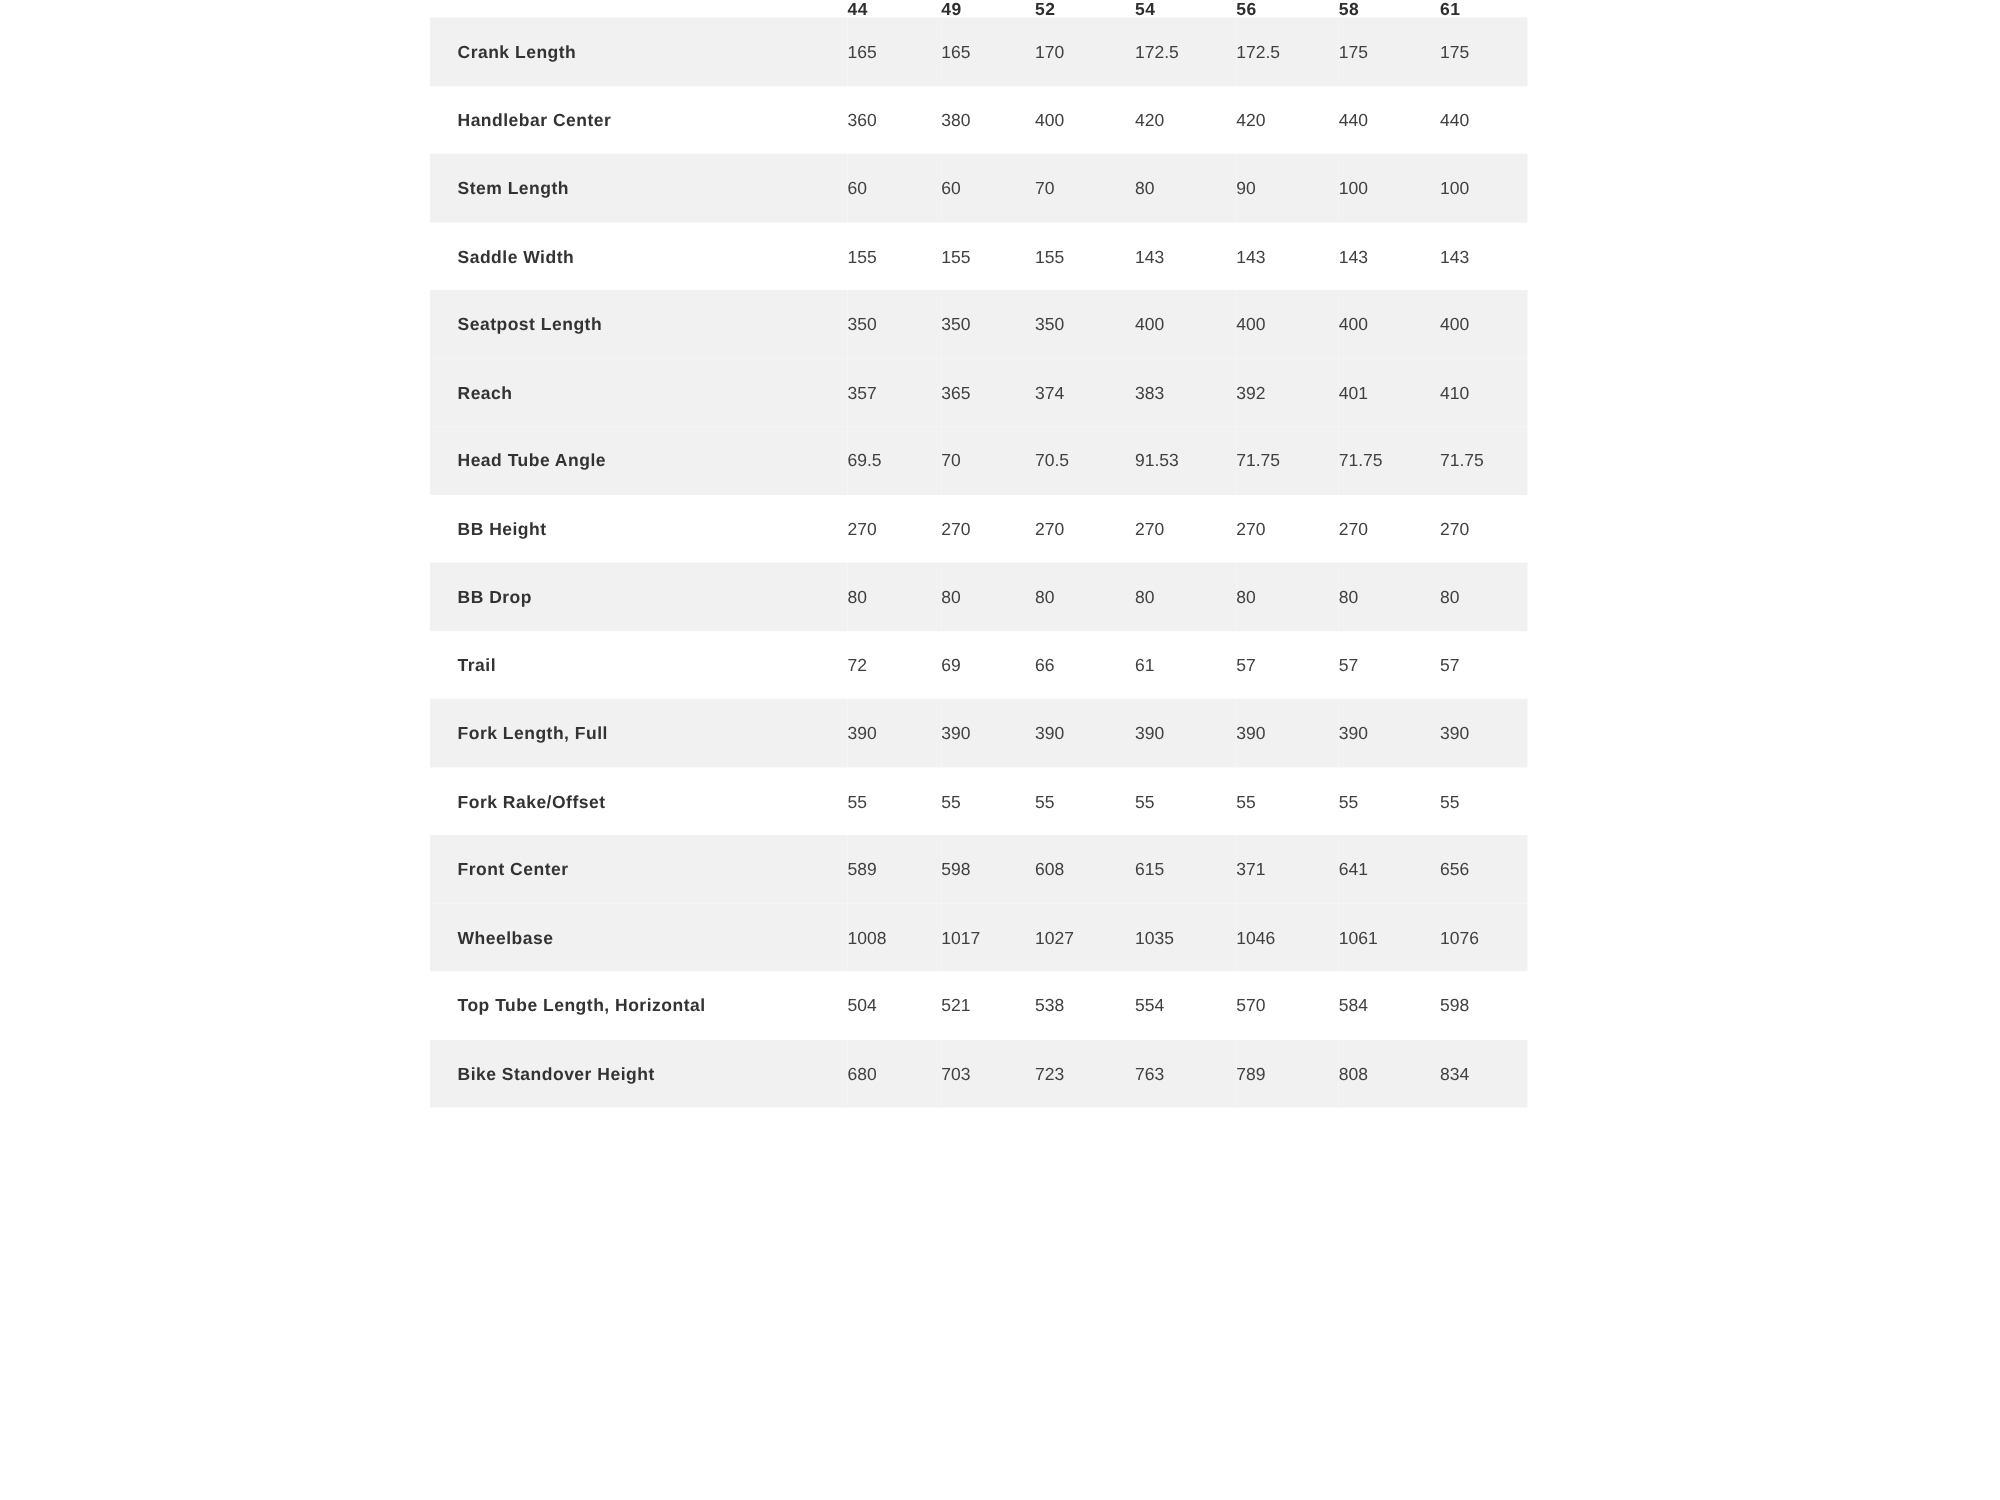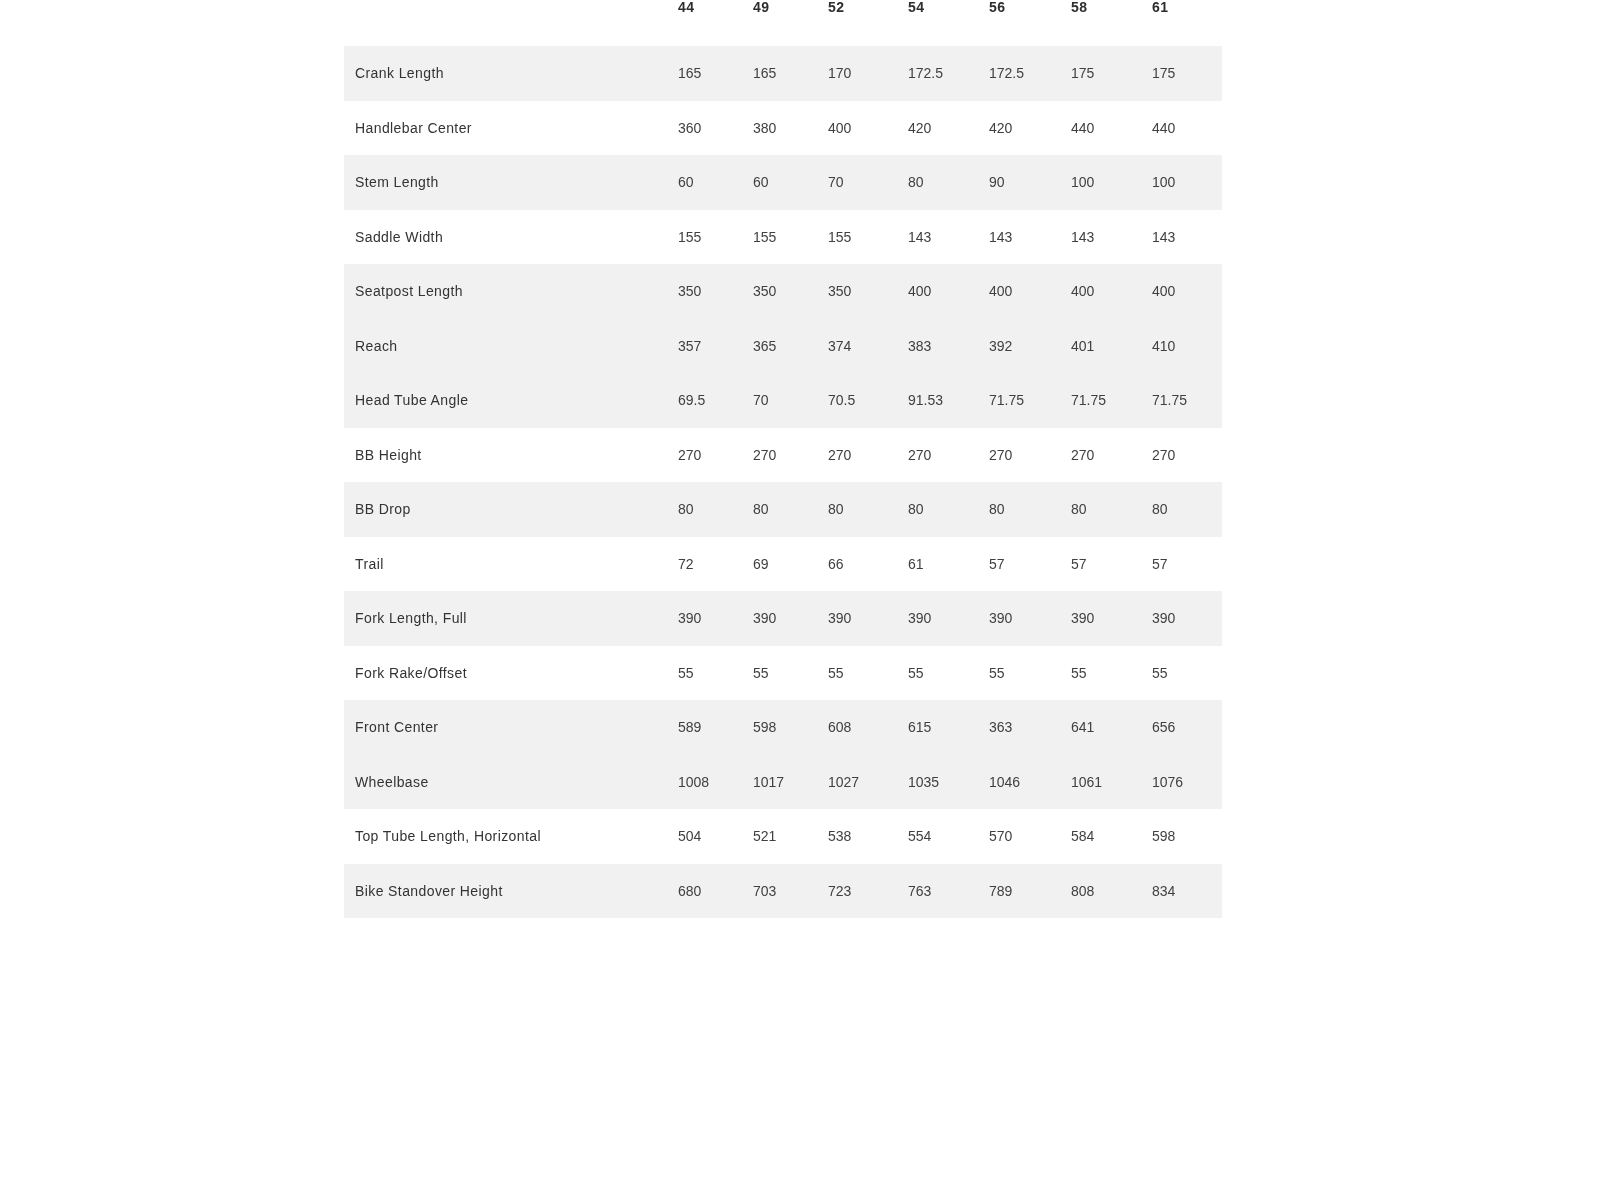--- a/index.html
+++ b/index.html
@@ -12,44 +12,44 @@
   }
   .geo-table {
     position: absolute;
     left: 344px;
     top: 0;
     width: 878px;
     border-collapse: collapse;
     table-layout: fixed;
   }
   .geo-table thead th {
-    height: 46px;
+    height: 14px;
     padding: 0;
     font-size: 14px;
     font-weight: bold;
     color: #2e2e2e;
     letter-spacing: 0.5px;
     text-align: left;
     vertical-align: top;
     line-height: 14px;
   }
   .geo-table tbody td {
     height: 54.5px;
     padding: 0;
     font-size: 14px;
     color: var(--value-text, #404040);
     text-align: left;
     vertical-align: middle;
     white-space: nowrap;
   }
   .geo-table tbody td.label {
-    font-weight: normal;
+    font-weight: bold;
     color: var(--label-text, #333333);
     letter-spacing: 0.4px;
-    padding-left: 11px;
+    padding-left: 22px;
   }
   .geo-table tbody tr.stripe {
     background: var(--stripe, #f1f1f2);
   }
 </style>
 </head>
 <body style="background: rgb(255, 255, 255);">
 
 <table class="geo-table">
   <colgroup>
@@ -194,21 +194,21 @@
         <td>55</td>
         <td>55</td>
         <td>55</td>
       </tr>
       <tr class="stripe">
         <td class="label">Front Center</td>
         <td>589</td>
         <td>598</td>
         <td>608</td>
         <td>615</td>
-        <td>363</td>
+        <td>371</td>
         <td>641</td>
         <td>656</td>
       </tr>
       <tr class="stripe">
         <td class="label">Wheelbase</td>
         <td>1008</td>
         <td>1017</td>
         <td>1027</td>
         <td>1035</td>
         <td>1046</td>

